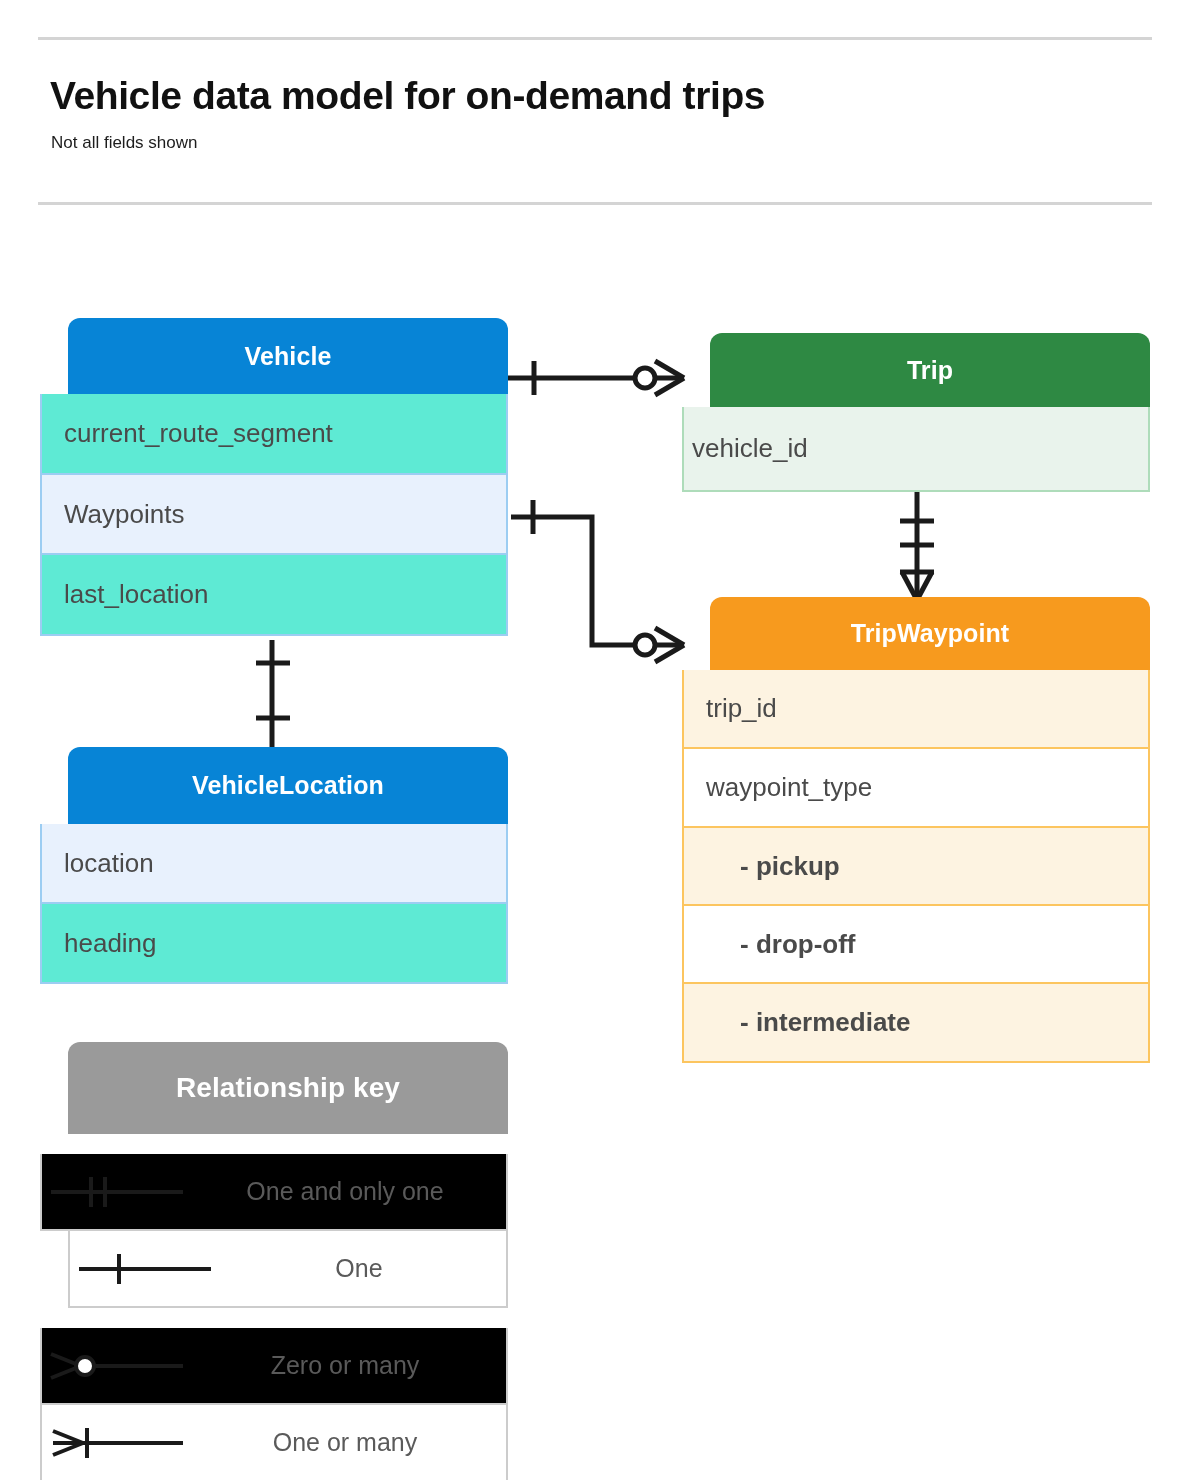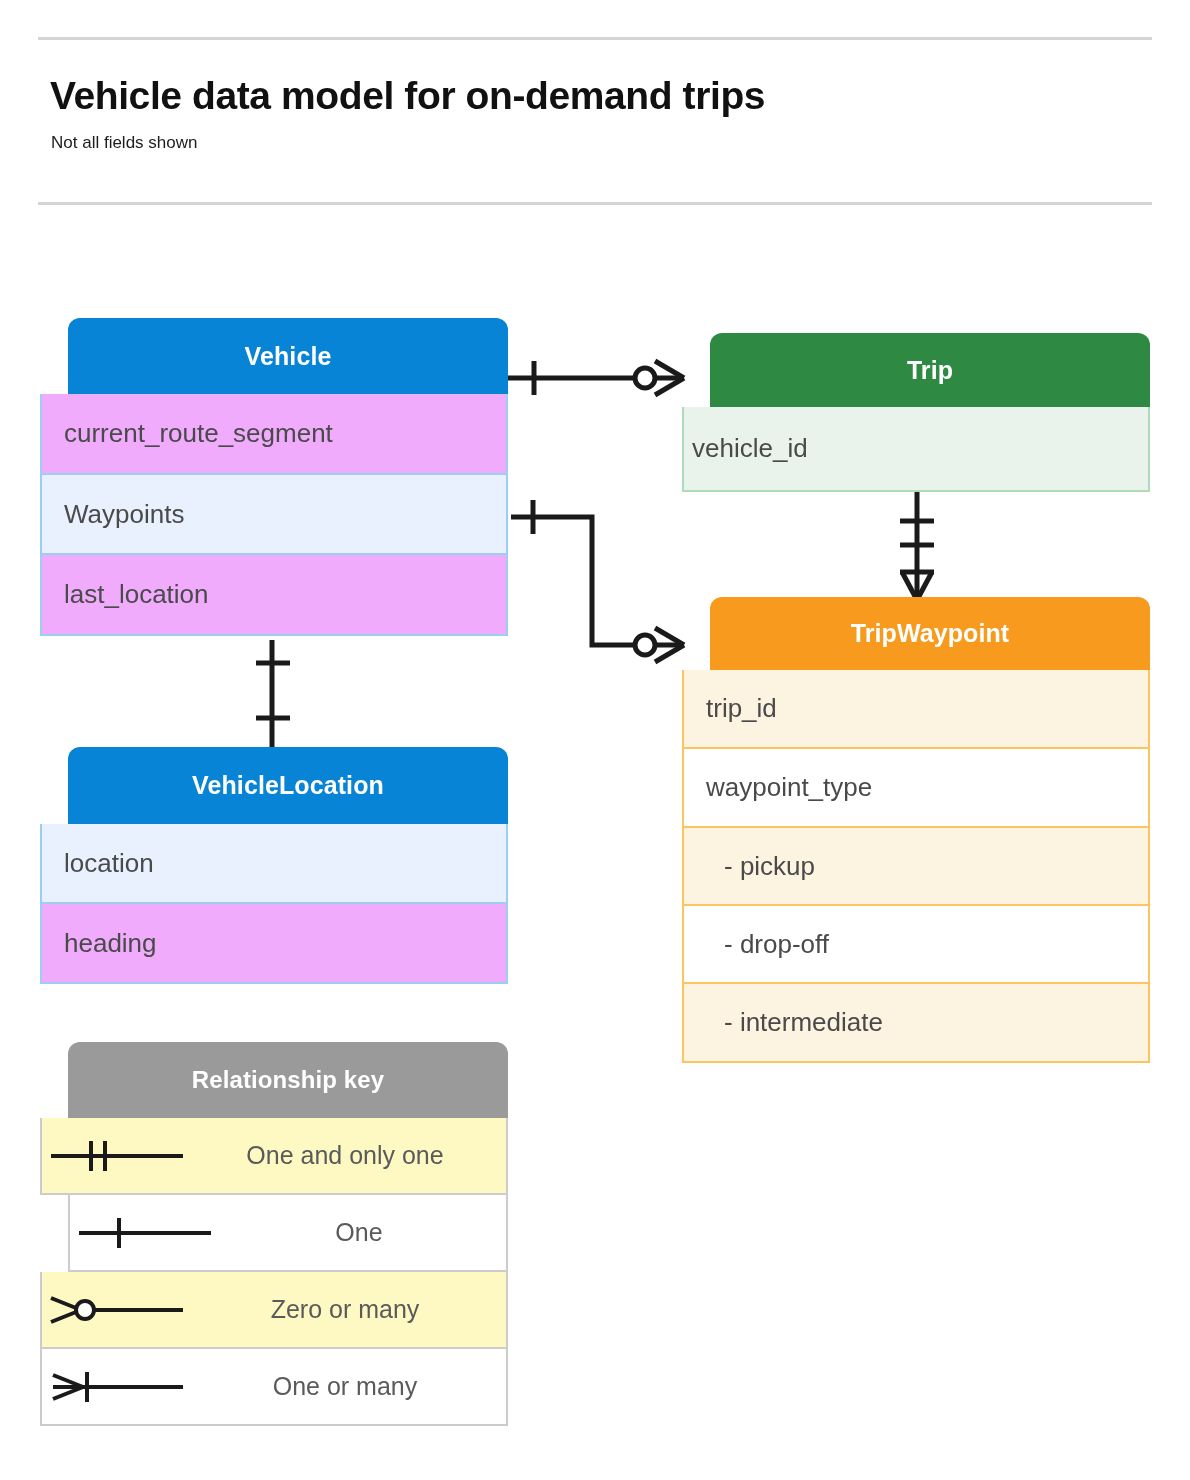--- a/index.html
+++ b/index.html
@@ -66,41 +66,41 @@
     box-sizing: border-box;
     border-left: 2px solid;
     border-right: 2px solid;
     border-bottom: 2px solid;
     display: flex;
     align-items: center;
     font-size: 26px;
     color: #4a4a4a;
     padding-left: 22px;
   }
-  .entity-row.indent { padding-left: 40px; }
+  .entity-row.indent { padding-left: 56px; font-weight: bold; }
 
   
   .blue .entity-header { background: #0784d6; }
-  .blue .entity-row    { border-color: #9ccdf2; background: #f0abfc; }
+  .blue .entity-row    { border-color: #9ccdf2; background: #5eead4; }
   .blue .entity-row.tint { background: #e8f1fd; }
 
   
   .green .entity-header { background: #2e8943; }
   .green .entity-row    { border-color: #aedcba; background: #ffffff; padding-left: 8px; }
   .green .entity-row.tint { background: #e9f3ec; }
 
   
   .orange .entity-header { background: #f79a1e; }
   .orange .entity-row    { border-color: #fcc55f; background: #ffffff; }
   .orange .entity-row.tint { background: #fdf3e1; }
 
   
   .gray .entity-header { background: #9a9a9a; }
   .gray .entity-row    { border-color: #cccccc; background: #ffffff; }
-  .gray .entity-row.tint { background: #fef9c3; }
+  .gray .entity-row.tint { background: #000000; margin-top: 20px; }
 
   
   .legend-row {
     font-size: 25px;
     color: #5a5a5a;
     padding-left: 0;
     justify-content: flex-start;
   }
   .legend-symbol {
     width: 150px;
@@ -186,21 +186,21 @@
   <div class="entity-row tint indent" style="height:79px;">-  intermediate</div>
 </div>
 
 <div class="entity blue" id="ent-vehiclelocation" style="left:40px; top:747px; width:468px;">
   <div class="entity-header" style="height:77px;">VehicleLocation</div>
   <div class="entity-row tint" style="height:80px;">location</div>
   <div class="entity-row" style="height:80px;">heading</div>
 </div>
 
 <div class="entity gray" id="ent-legend" style="left:40px; top:1042px; width:468px;">
-  <div class="entity-header" style="height:76px; font-size:24px;">Relationship key</div>
+  <div class="entity-header" style="height:92px; font-size:28px;">Relationship key</div>
 
   <div class="entity-row tint legend-row" style="height:77px;">
     <span class="legend-symbol">
       <svg width="140" height="40" viewBox="0 0 140 40" xmlns="http://www.w3.org/2000/svg">
         <g stroke="#1a1a1a" stroke-width="4" fill="none">
           <line x1="4" y1="20" x2="136" y2="20"></line>
           <line x1="44" y1="5" x2="44" y2="35"></line>
           <line x1="58" y1="5" x2="58" y2="35"></line>
         </g>
       </svg>

